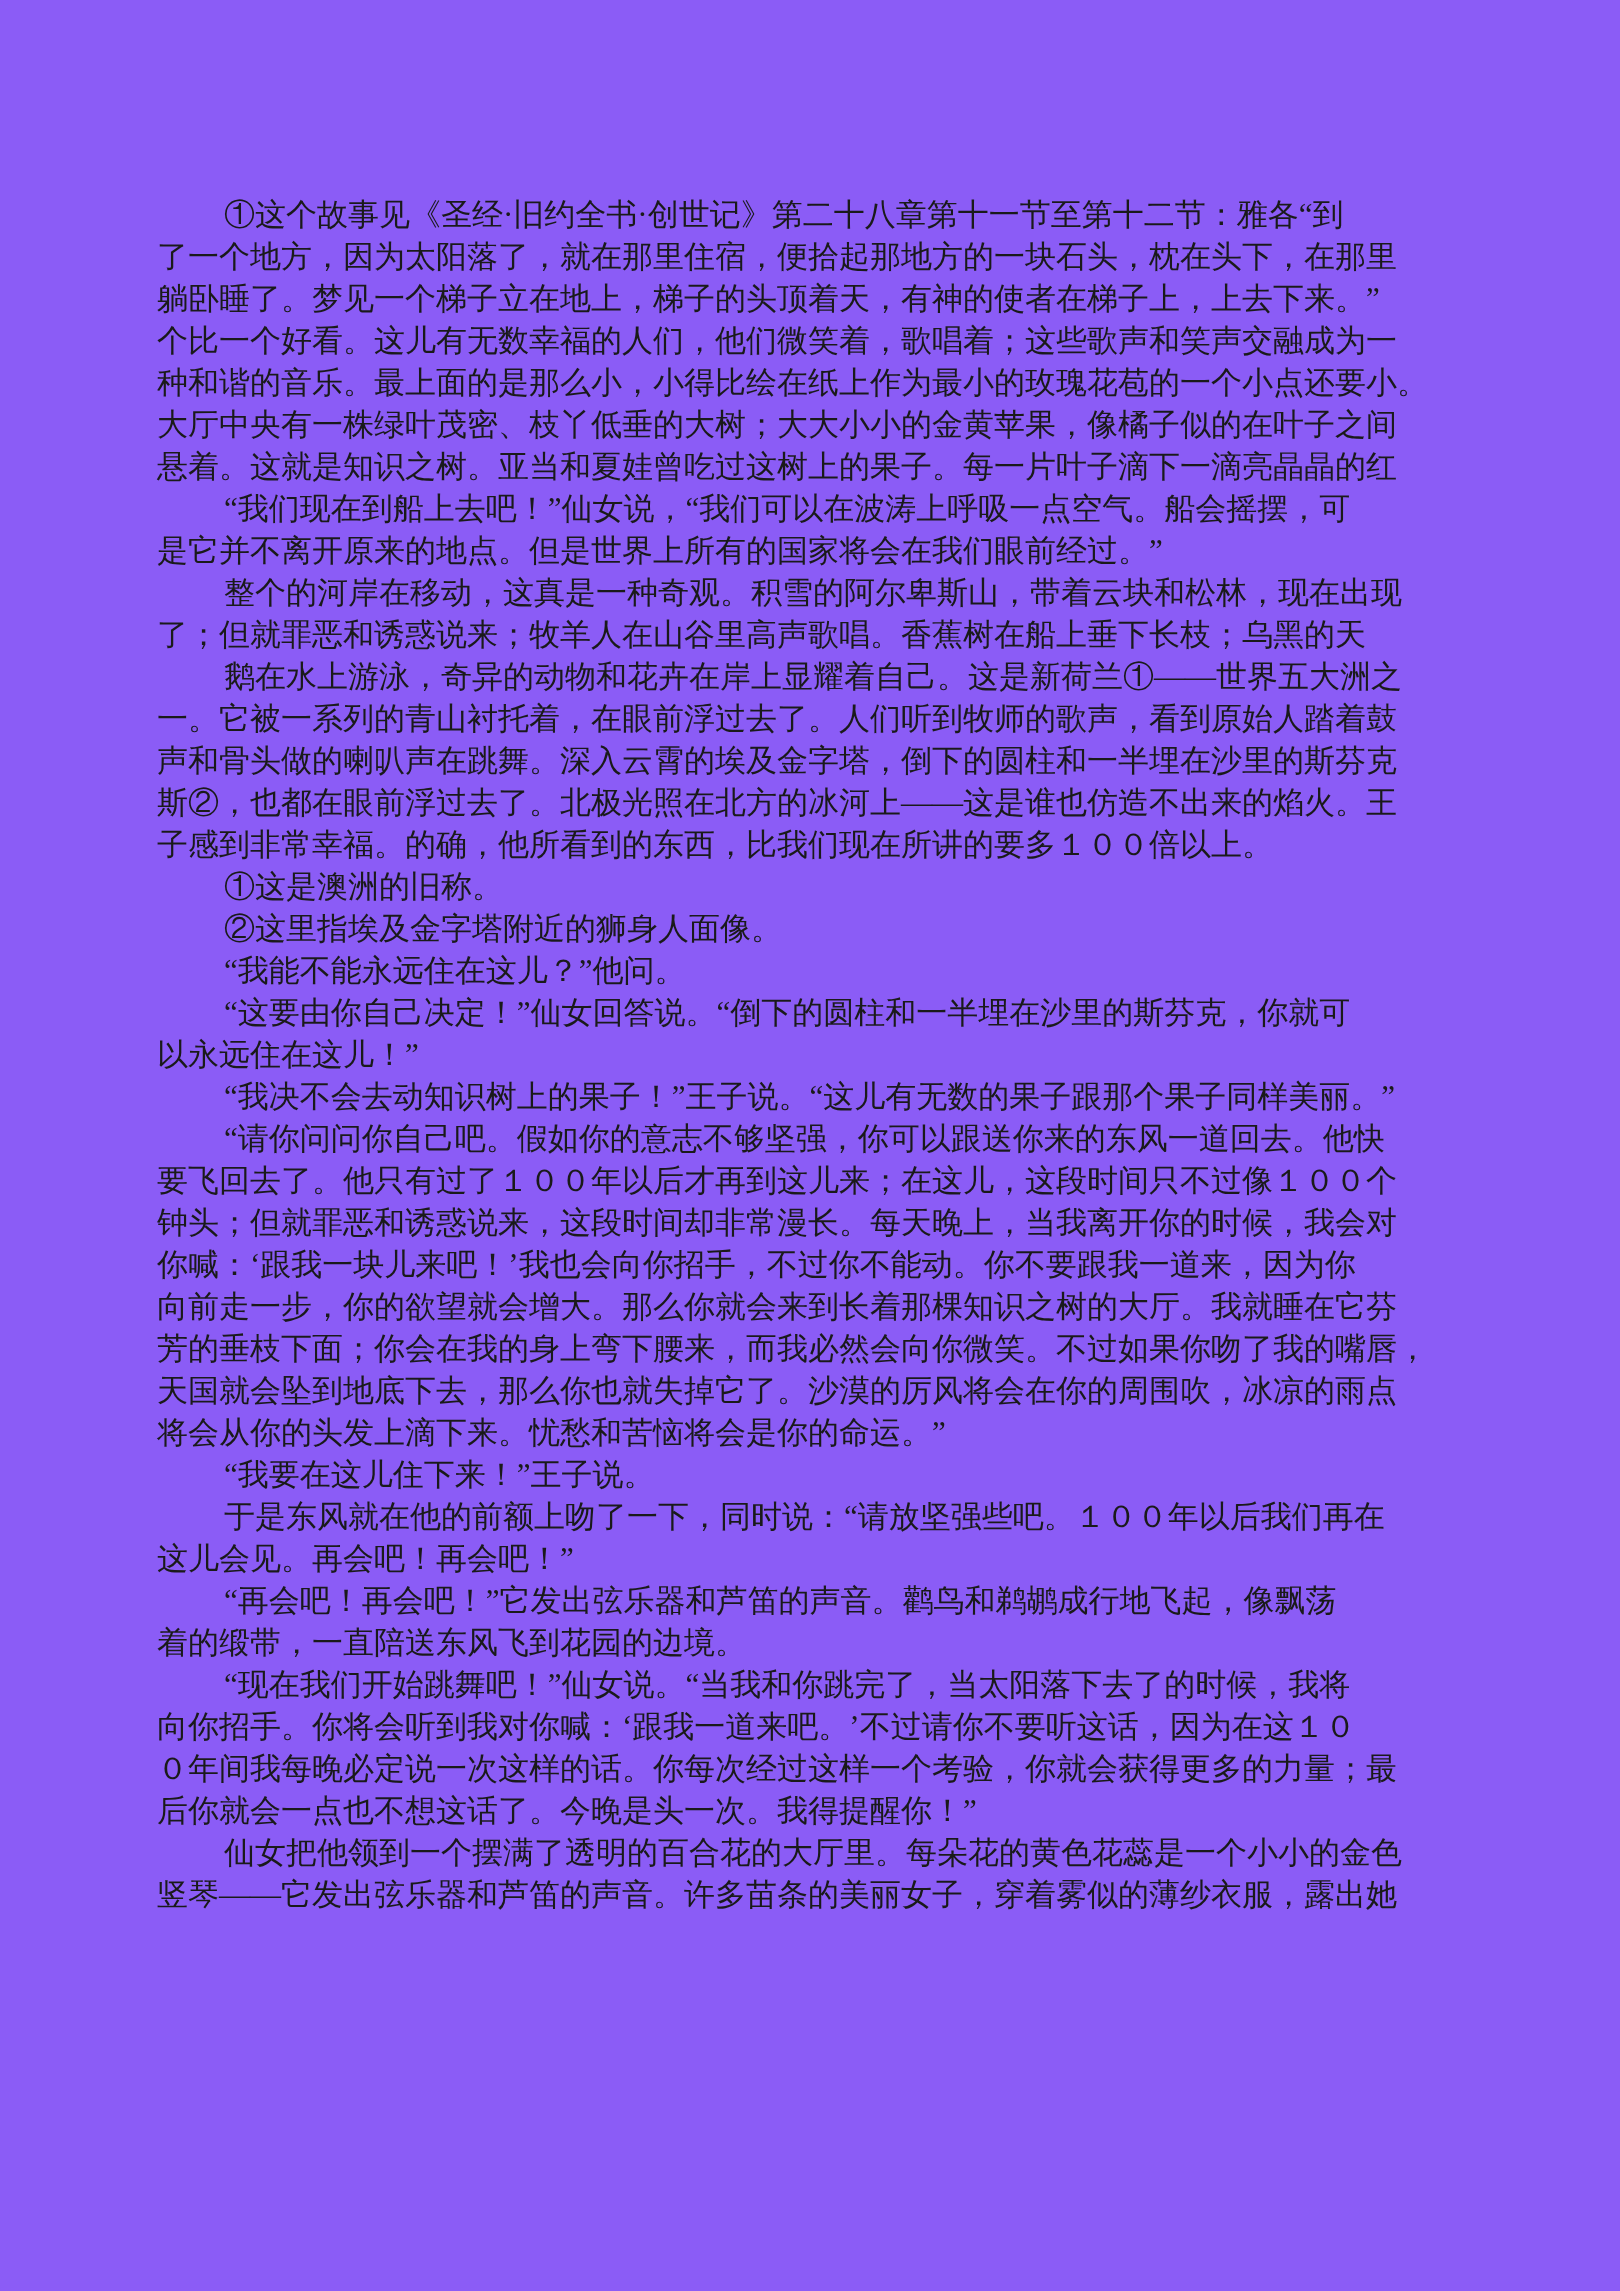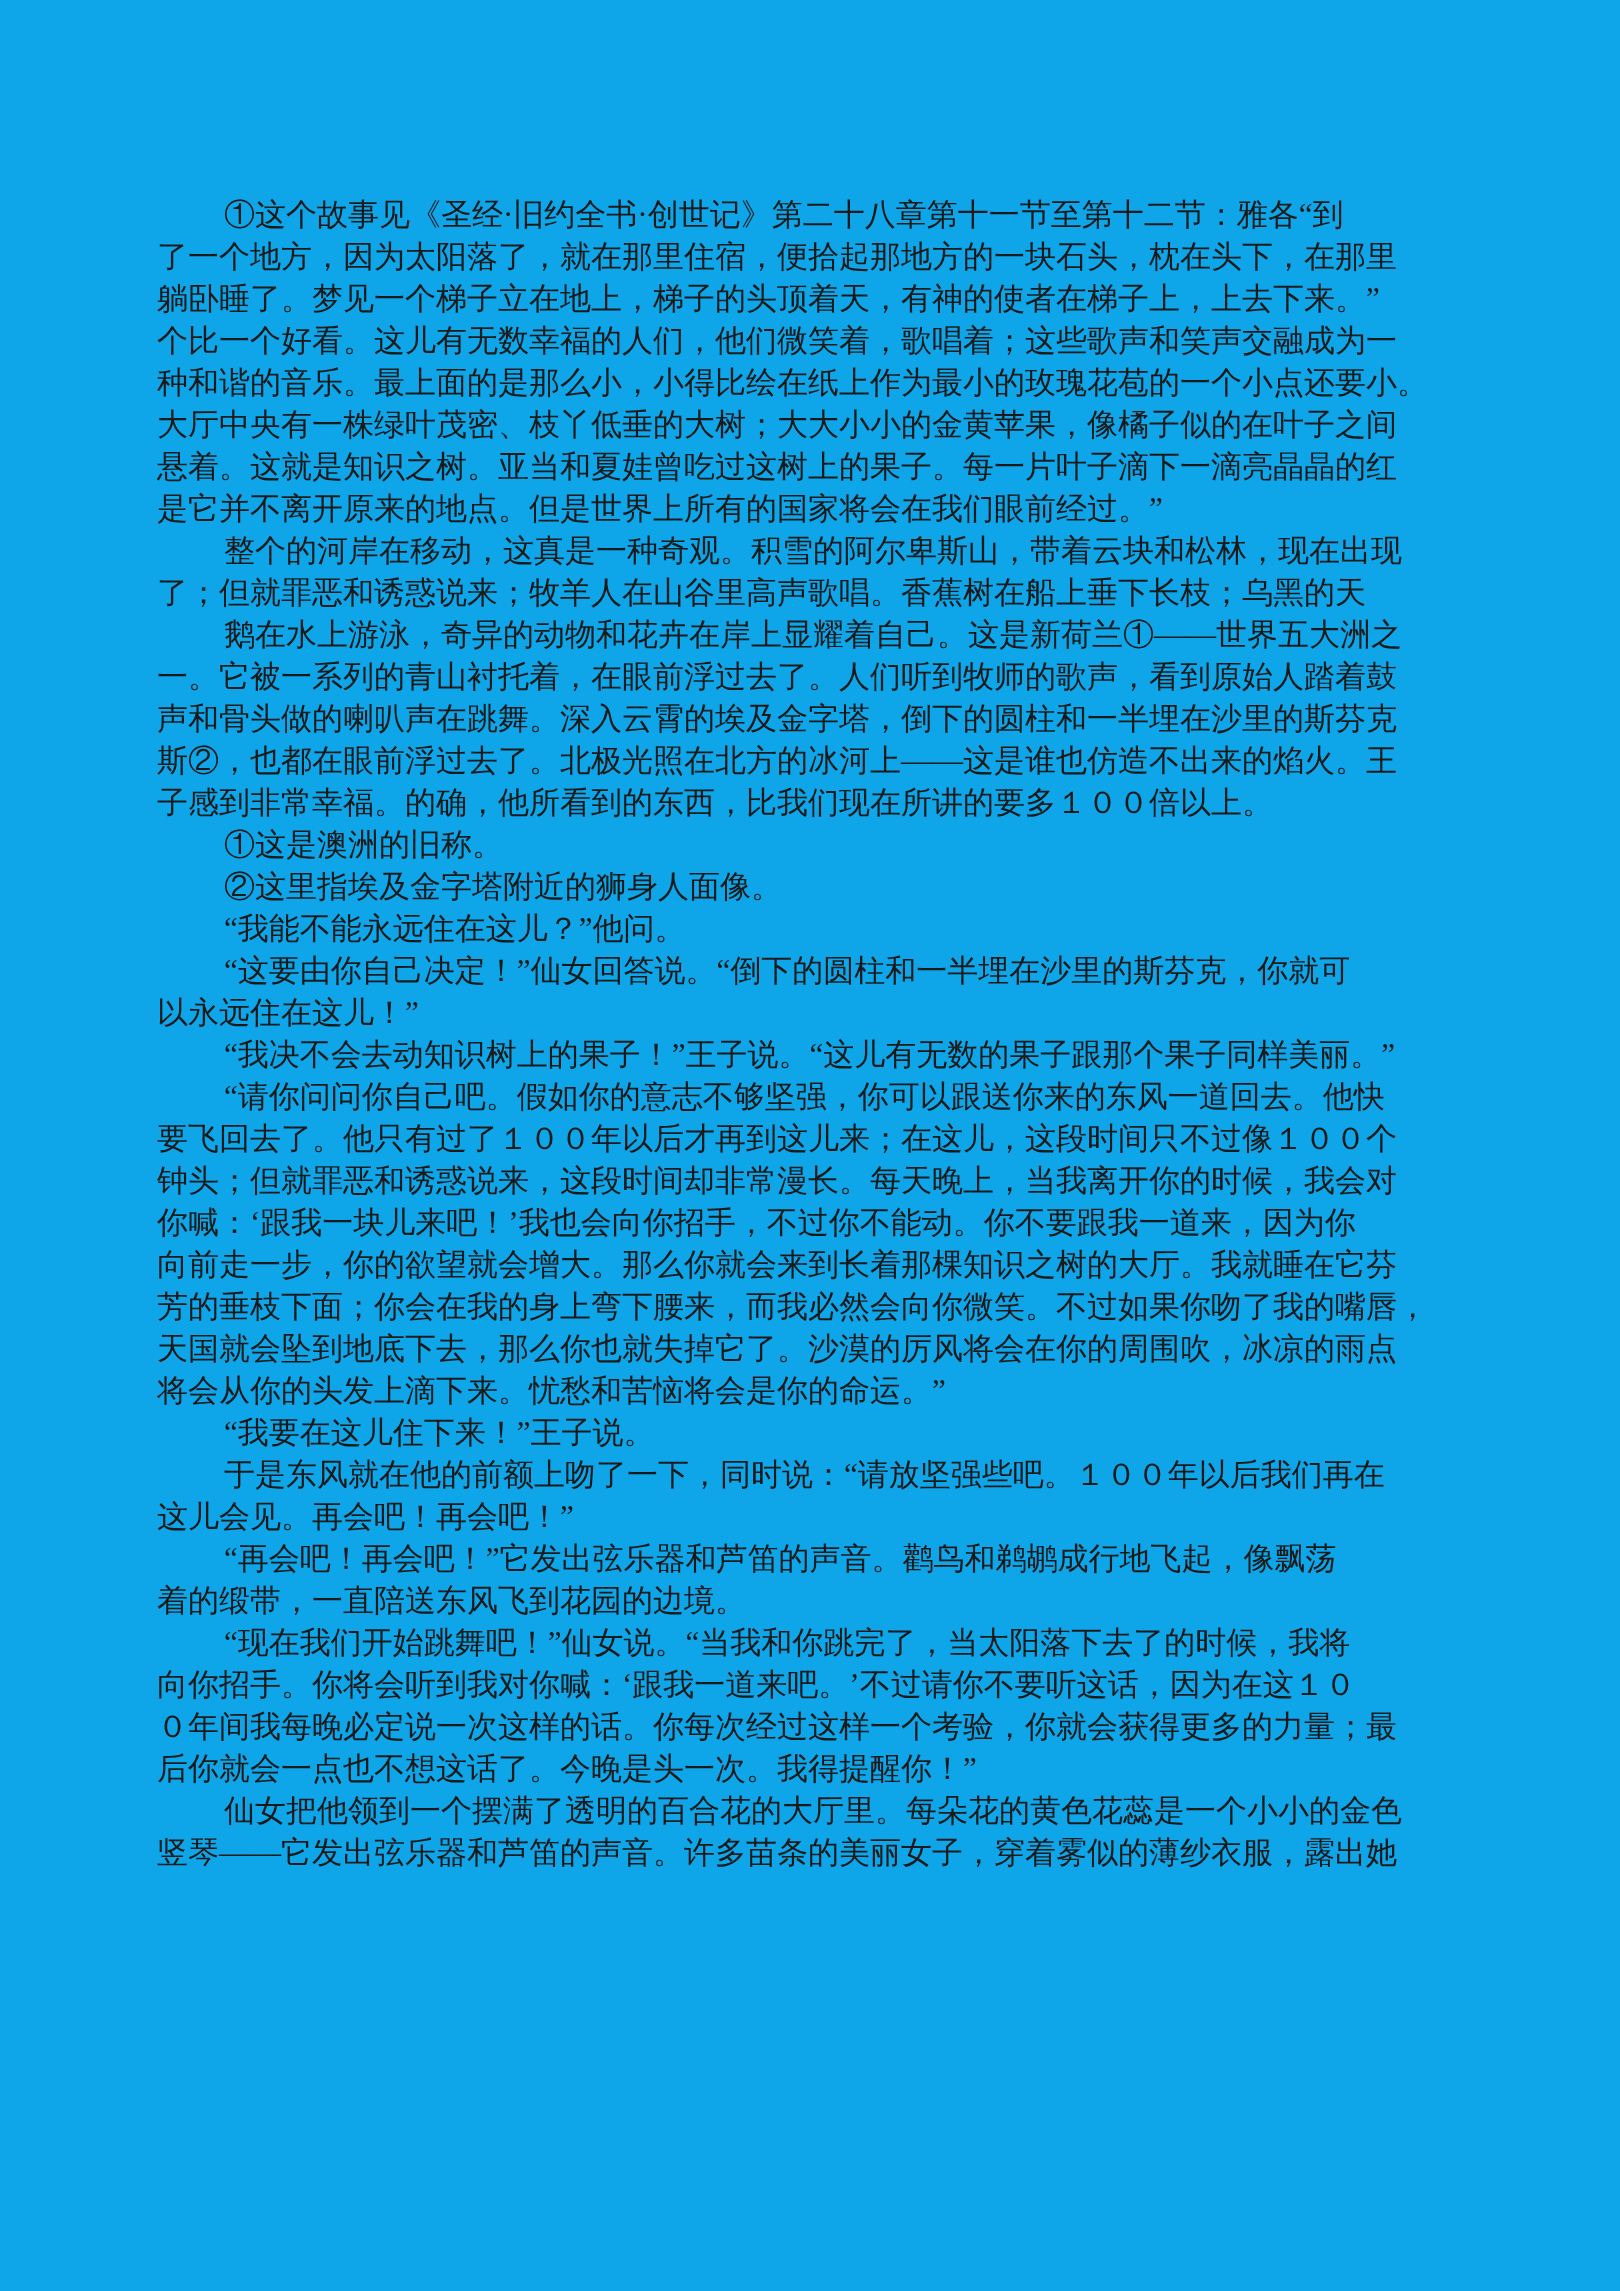--- a/index.html
+++ b/index.html
@@ -10,21 +10,21 @@
   body {
     width: 1620px;
     height: 2292px;
     overflow: hidden;
     font-family: "Liberation Serif", "DejaVu Serif", serif;
   }
   .page {
     position: relative;
     width: 1620px;
     height: 2292px;
-    background: #0ea5e9;
+    background: #8b5cf6;
     box-sizing: border-box;
     padding: 194px 127px 0 157px;
   }
   .doc {
     color: #1a1a1a;
   }
   .line {
     font-size: 31px;
     line-height: 42px;
     height: 42px;
@@ -41,20 +41,21 @@
 
 <div class="page">
   <div class="doc" style="color: rgb(26, 26, 26);">
       <div class="line indent">①这个故事见《圣经·旧约全书·创世记》第二十八章第十一节至第十二节：雅各“到</div>
       <div class="line">了一个地方，因为太阳落了，就在那里住宿，便拾起那地方的一块石头，枕在头下，在那里</div>
       <div class="line">躺卧睡了。梦见一个梯子立在地上，梯子的头顶着天，有神的使者在梯子上，上去下来。”</div>
       <div class="line">个比一个好看。这儿有无数幸福的人们，他们微笑着，歌唱着；这些歌声和笑声交融成为一</div>
       <div class="line">种和谐的音乐。最上面的是那么小，小得比绘在纸上作为最小的玫瑰花苞的一个小点还要小。</div>
       <div class="line">大厅中央有一株绿叶茂密、枝丫低垂的大树；大大小小的金黄苹果，像橘子似的在叶子之间</div>
       <div class="line">悬着。这就是知识之树。亚当和夏娃曾吃过这树上的果子。每一片叶子滴下一滴亮晶晶的红</div>
+      <div class="line indent">“我们现在到船上去吧！”仙女说，“我们可以在波涛上呼吸一点空气。船会摇摆，可</div>
       <div class="line">是它并不离开原来的地点。但是世界上所有的国家将会在我们眼前经过。”</div>
       <div class="line indent">整个的河岸在移动，这真是一种奇观。积雪的阿尔卑斯山，带着云块和松林，现在出现</div>
       <div class="line">了；但就罪恶和诱惑说来；牧羊人在山谷里高声歌唱。香蕉树在船上垂下长枝；乌黑的天</div>
       <div class="line indent">鹅在水上游泳，奇异的动物和花卉在岸上显耀着自己。这是新荷兰①——世界五大洲之</div>
       <div class="line">一。它被一系列的青山衬托着，在眼前浮过去了。人们听到牧师的歌声，看到原始人踏着鼓</div>
       <div class="line">声和骨头做的喇叭声在跳舞。深入云霄的埃及金字塔，倒下的圆柱和一半埋在沙里的斯芬克</div>
       <div class="line">斯②，也都在眼前浮过去了。北极光照在北方的冰河上——这是谁也仿造不出来的焰火。王</div>
       <div class="line">子感到非常幸福。的确，他所看到的东西，比我们现在所讲的要多１００倍以上。</div>
       <div class="line indent">①这是澳洲的旧称。</div>
       <div class="line indent">②这里指埃及金字塔附近的狮身人面像。</div>

